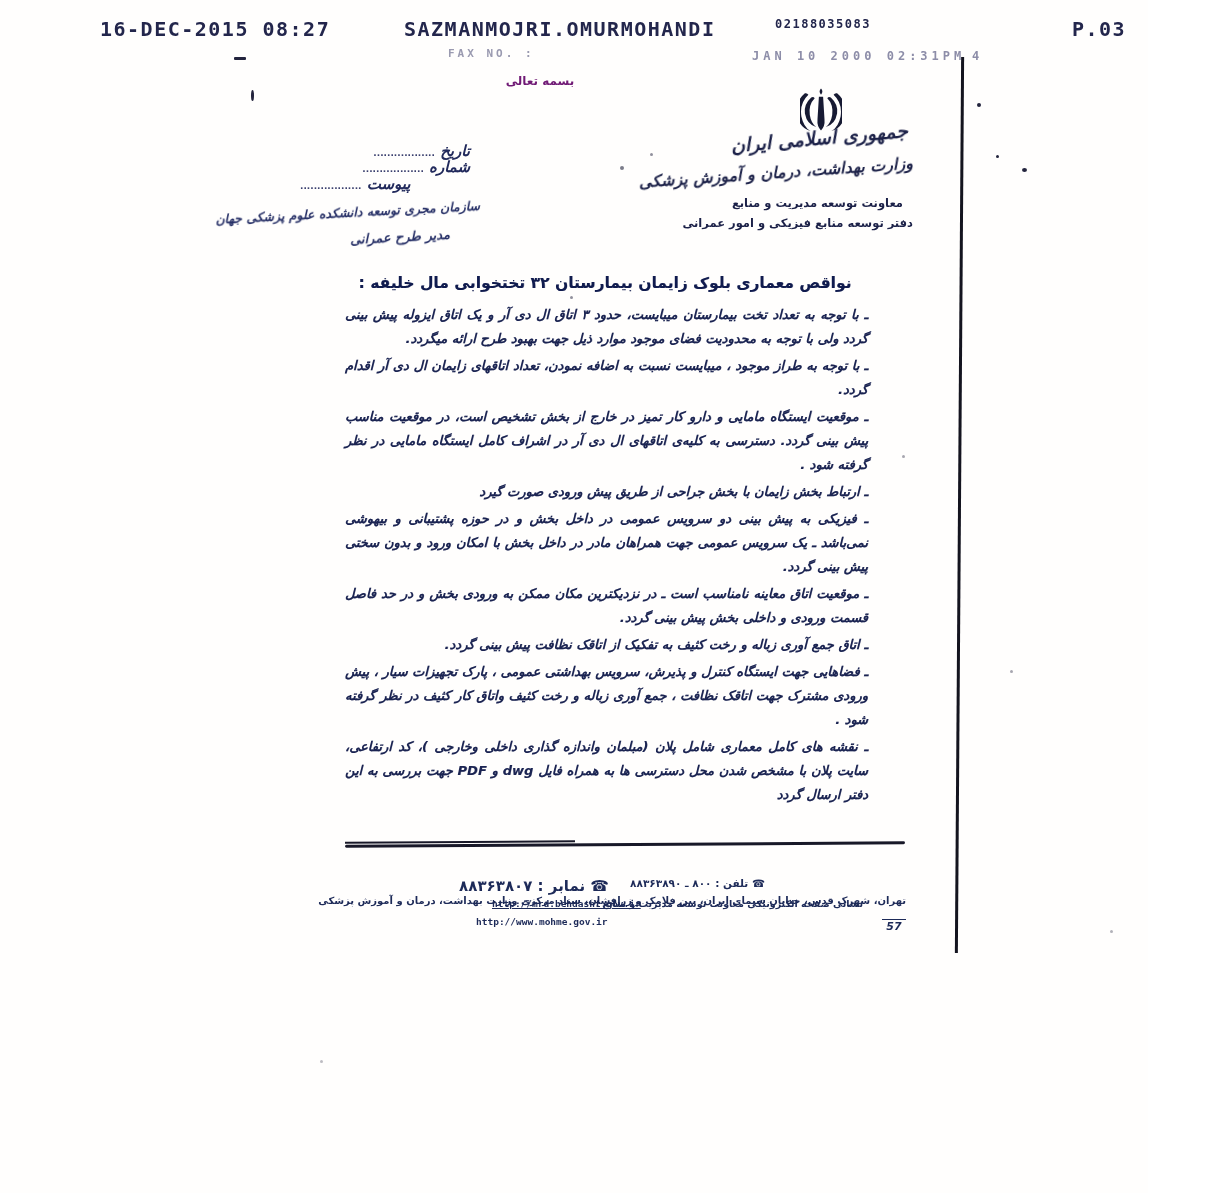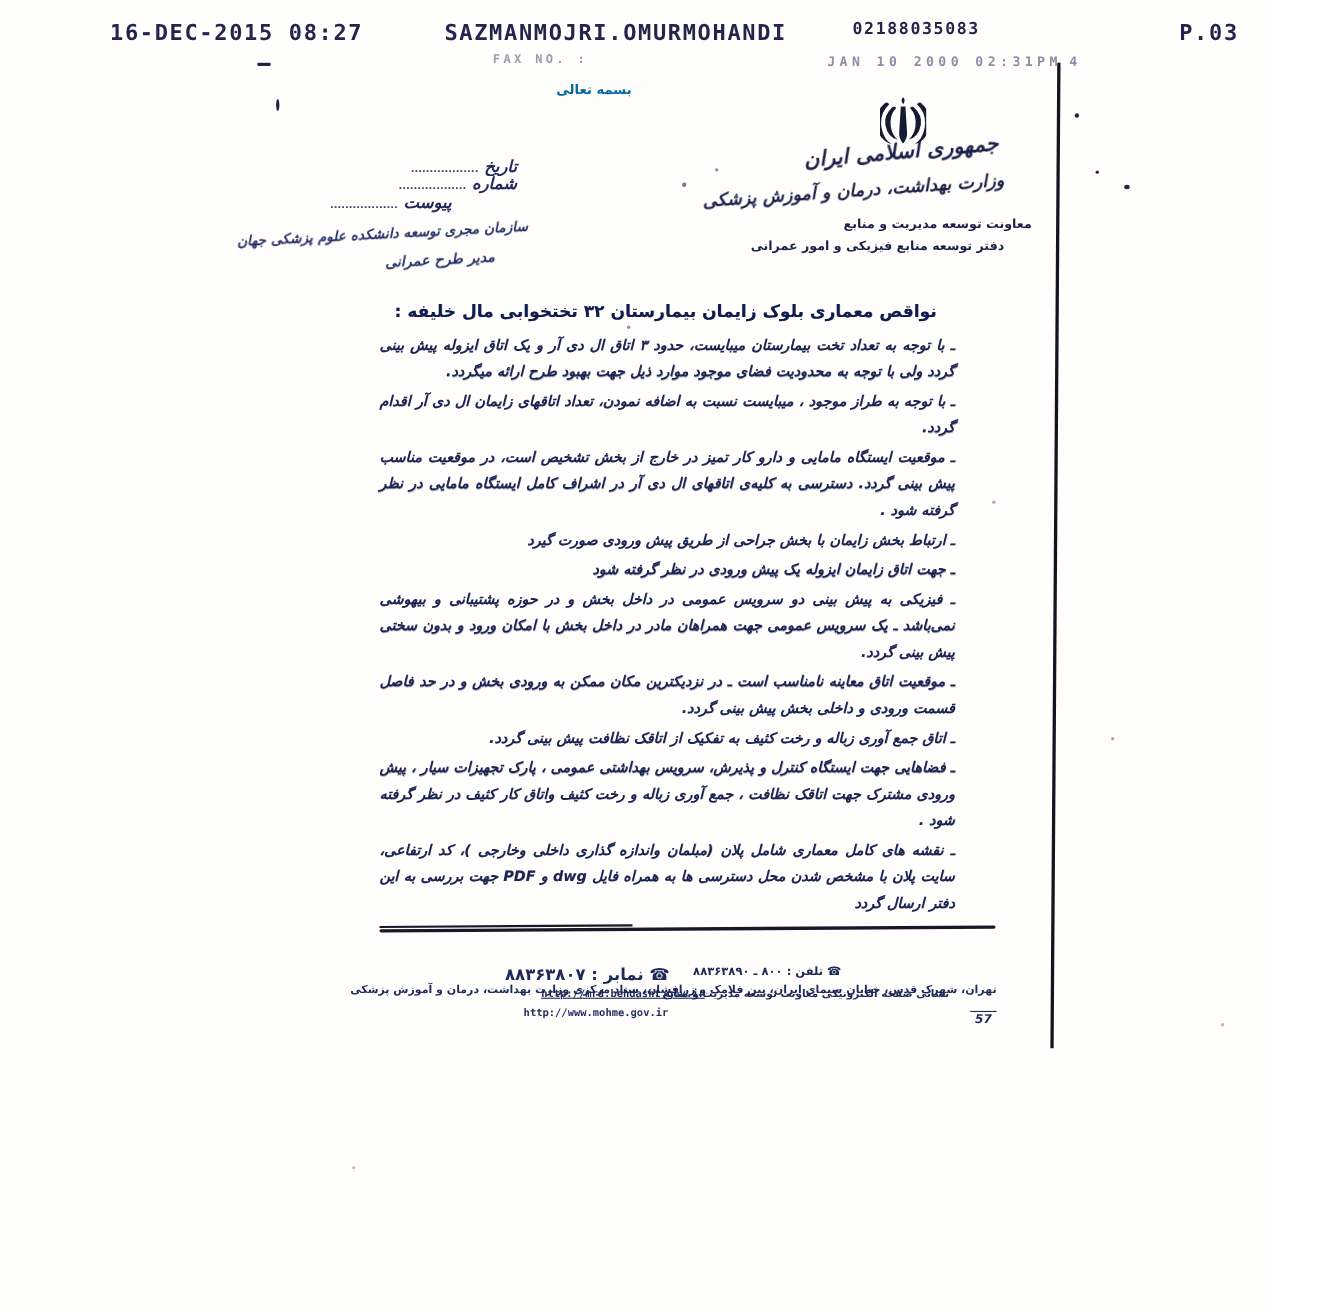--- a/index.html
+++ b/index.html
@@ -11,41 +11,41 @@
   }
   
   .fax-line {
     position:absolute; top:17px; left:0; width:1214px; height:26px;
     font-family:"DejaVu Sans Mono","Liberation Mono",monospace;
     font-weight:bold; color:#23264c; font-size:20px; letter-spacing:1.5px;
     filter:blur(0.2px);
   }
   .fax-line .dt   { position:absolute; left:100px; }
   .fax-line .sndr { position:absolute; left:404px; }
-  .fax-line .ph   { position:absolute; left:775px; font-size:15px; }
+  .fax-line .ph   { position:absolute; left:775px; font-size:12px; }
   .fax-line .pg   { position:absolute; left:1072px; }
   .fax-sub {
     position:absolute; font-family:"DejaVu Sans Mono",monospace;
     color:#9a9ab0; font-weight:bold; filter:blur(0.4px);
   }
   .faxno  { top:47px; left:448px; font-size:11px; letter-spacing:3px; }
   .jan    { top:49px; left:752px; font-size:12px; letter-spacing:4px; color:#8d8da8; }
   .jan4   { top:49px; left:972px; font-size:12px; color:#8d8da8; }
   
   .vline { position:absolute; left:958px; top:57px; width:3px; height:896px;
            background:#14141f; transform:rotate(0.4deg); }
   
   .bismillah { position:absolute; top:74px; left:470px; width:140px; text-align:center;
-    font-size:12px; font-weight:bold; color:#0369a1; filter:blur(0.3px); }
+    font-size:12px; font-weight:bold; color:#701a75; filter:blur(0.3px); }
   .emblem { position:absolute; top:86px; left:800px; width:42px; height:58px; }
   .callig { position:absolute; direction:rtl; color:#1c2148; font-weight:bold;
     font-style:italic; filter:blur(0.35px); white-space:nowrap; }
   .c1 { top:126px; left:748px; width:160px; text-align:center; font-size:19px; transform:rotate(-5deg); }
   .c2 { top:160px; left:728px; width:185px; text-align:center; font-size:16px; transform:rotate(-4deg); }
-  .c3 { top:196px; left:778px; width:160px; text-align:center; font-size:11.5px; font-style:normal; }
+  .c3 { top:196px; left:743px; width:160px; text-align:center; font-size:11.5px; font-style:normal; }
   .c4 { top:216px; left:728px; width:185px; text-align:center; font-size:11.5px; font-style:normal; }
   
   .meta { position:absolute; direction:rtl; color:#222a5c; font-weight:bold;
     white-space:nowrap; filter:blur(0.3px); }
   .mrow { font-size:15px; font-style:italic; }
   .m1 { top:110px; left:300px; width:170px; text-align:right;margin-top:48px; }
   .m2 { top:142px; left:300px; width:170px; text-align:right; }
   .m3 { top:175px; left:300px; width:170px; text-align:left; }
   .mdots { font-size:9px; letter-spacing:1px; font-style:normal; color:#3a3f6e; }
   .hand { font-style:italic; transform:rotate(-3deg); color:#262f66; }
@@ -134,21 +134,20 @@
   <div class="meta hand h1">سازمان مجری توسعه دانشکده علوم پزشکی جهان</div>
   <div class="meta hand h2">مدیر طرح عمرانی</div>
 
   <div class="doc-title">نواقص معماری بلوک زایمان بیمارستان ۳۲ تختخوابی مال خلیفه :</div>
 
   <div class="body-text">
     <p>ـ با توجه به تعداد تخت بیمارستان میبایست، حدود ۳ اتاق ال دی آر و یک اتاق ایزوله پیش بینی گردد ولی با توجه به محدودیت فضای موجود موارد ذیل جهت بهبود طرح ارائه میگردد.</p>
     <p>ـ با توجه به طراز موجود ، میبایست نسبت به اضافه نمودن، تعداد اتاقهای زایمان ال دی آر اقدام گردد.</p>
     <p>ـ موقعیت ایستگاه مامایی و دارو کار تمیز در خارج از بخش تشخیص است، در موقعیت مناسب پیش بینی گردد. دسترسی به کلیه‌ی اتاقهای ال دی آر در اشراف کامل ایستگاه مامایی در نظر گرفته شود .</p>
     <p>ـ ارتباط بخش زایمان با بخش جراحی از طریق پیش ورودی صورت گیرد</p>
-    <p>ـ جهت اتاق زایمان ایزوله یک پیش ورودی در نظر گرفته شود</p>
     <p>ـ فیزیکی به پیش بینی دو سرویس عمومی در داخل بخش و در حوزه پشتیبانی و بیهوشی نمی‌باشد ـ یک سرویس عمومی جهت همراهان مادر در داخل بخش با امکان ورود و بدون سختی پیش بینی گردد.</p>
     <p>ـ موقعیت اتاق معاینه نامناسب است ـ در نزدیکترین مکان ممکن به ورودی بخش و در حد فاصل قسمت ورودی و داخلی بخش پیش بینی گردد.</p>
     <p>ـ اتاق جمع آوری زباله و رخت کثیف به تفکیک از اتاقک نظافت پیش بینی گردد.</p>
     <p>ـ فضاهایی جهت ایستگاه کنترل و پذیرش، سرویس بهداشتی عمومی ، پارک تجهیزات سیار ، پیش ورودی مشترک جهت اتاقک نظافت ، جمع آوری زباله و رخت کثیف واتاق کار کثیف در نظر گرفته شود .</p>
     <p>ـ نقشه های کامل معماری شامل پلان (مبلمان واندازه گذاری داخلی وخارجی )، کد ارتفاعی، سایت پلان با مشخص شدن محل دسترسی ها به همراه فایل dwg و PDF جهت بررسی به این دفتر ارسال گردد</p>
   </div>
 
   <div class="f-divider"></div>
   <div class="ftext f-addr">تهران، شهرک قدس، خیابان سیمای ایران، بین فلامک و زرافشان، ستاد مرکزی وزارت بهداشت، درمان و آموزش پزشکی</div>
   <div class="ftext f-tel">☎ تلفن : ۸۰۰ ـ ۸۸۳۶۳۸۹۰</div>

